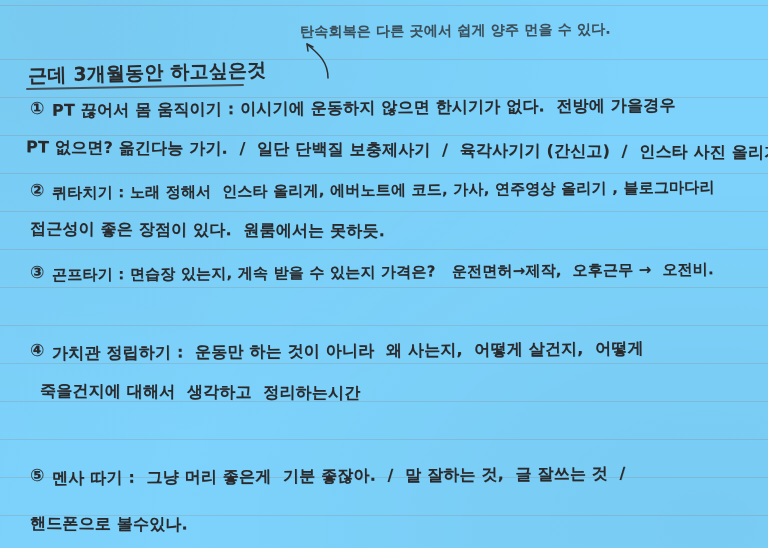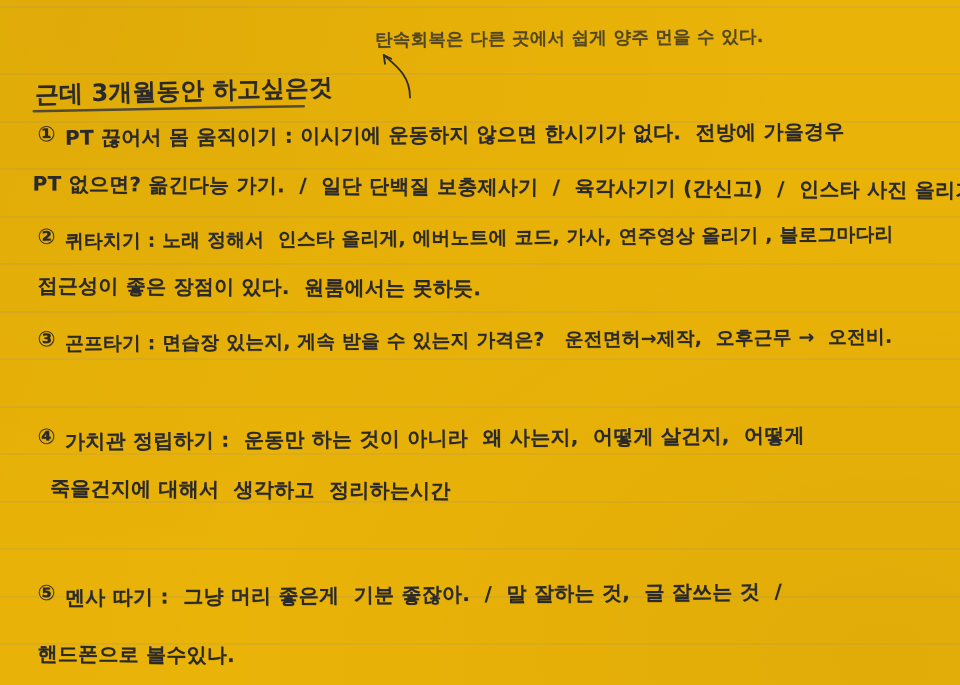--- a/index.html
+++ b/index.html
@@ -4,21 +4,21 @@
 <style>
   html, body {
     margin: 0;
     padding: 0;
     background: #ffffff;
   }
   .page {
     position: relative;
     width: 768px;
     height: 548px;
-    background: #eab308;
+    background: #7dd3fc;
     overflow: hidden;
     font-family: "DejaVu Sans", sans-serif;
   }
   
   .rules {
     position: absolute;
     inset: 0;
     background-image: repeating-linear-gradient(
       to bottom,
       rgba(0,0,0,0) 0px,

